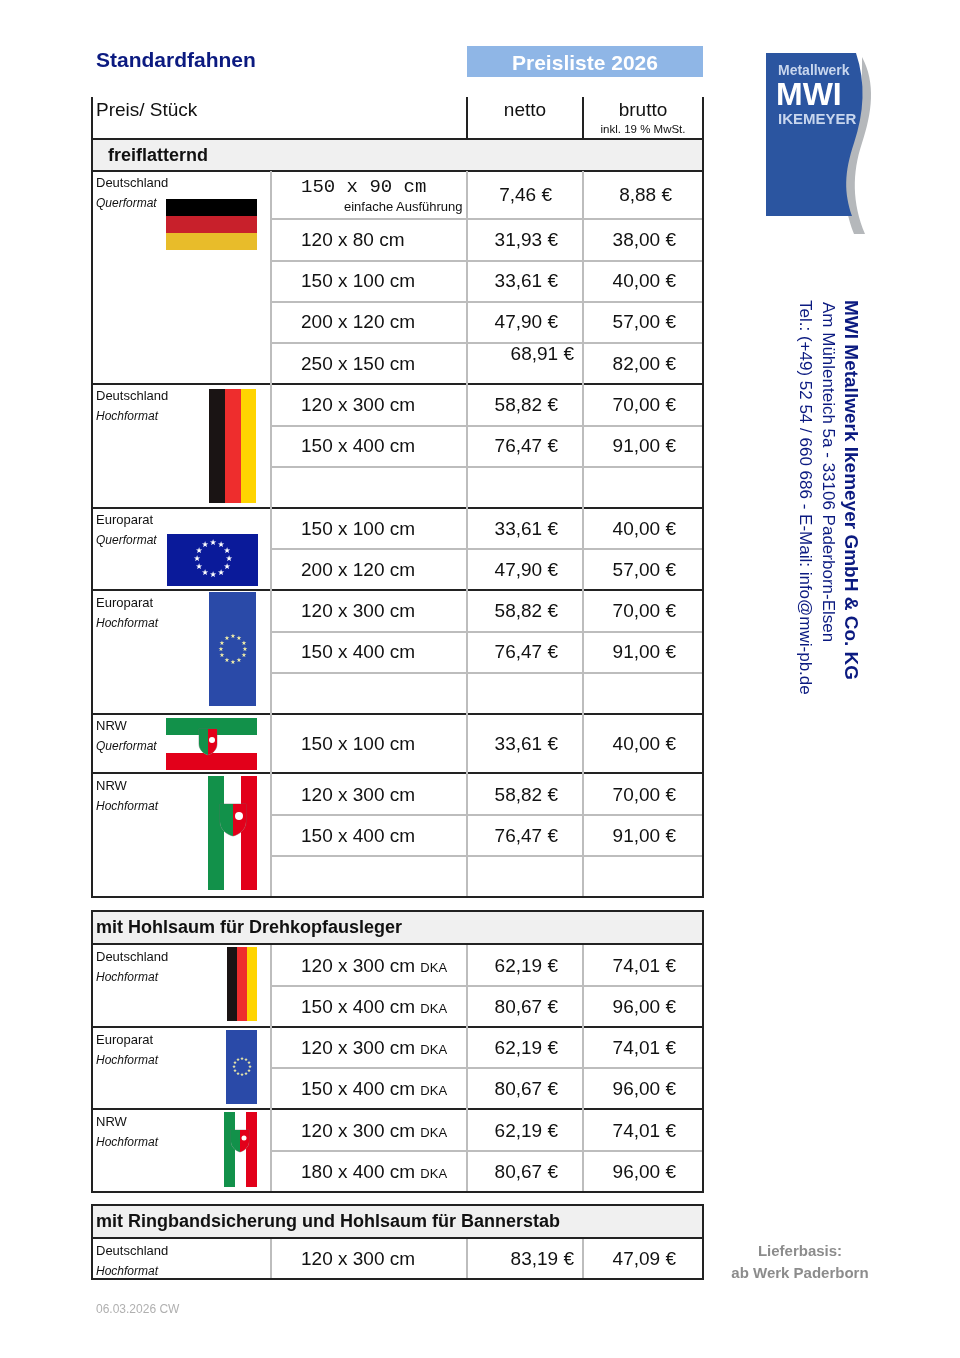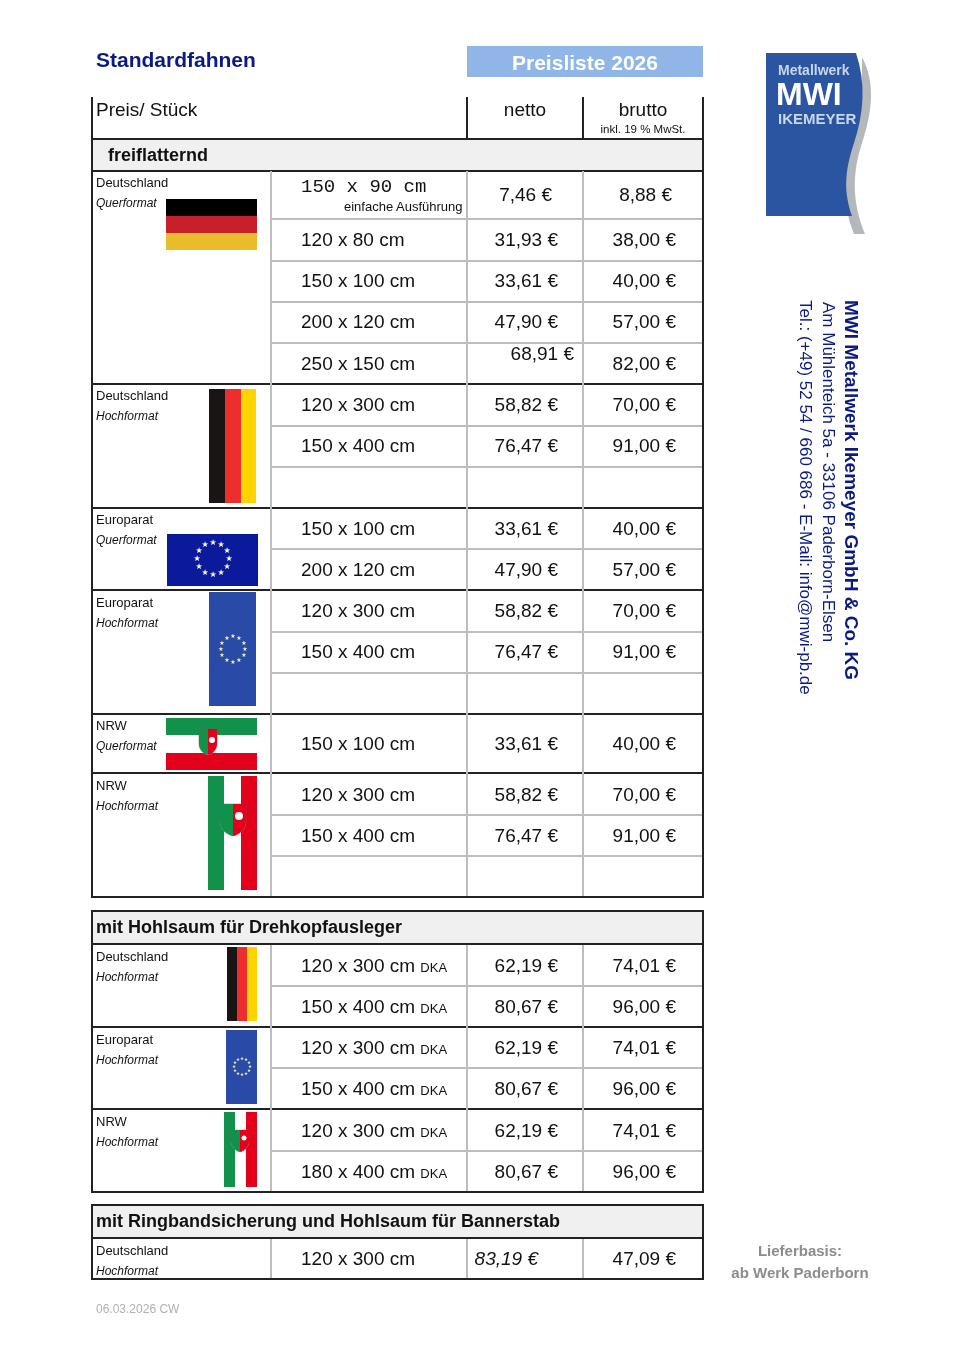--- a/index.html
+++ b/index.html
@@ -342,21 +342,21 @@
   <div class="vl" style="left:91px;top:1204px;height:76px;"></div>
   <div class="vl" style="left:702px;top:1204px;height:76px;"></div>
   <div class="vl thin" style="left:270px;top:1239px;height:39px;"></div>
   <div class="vl thin" style="left:466px;top:1239px;height:39px;"></div>
   <div class="vl thin" style="left:582px;top:1239px;height:39px;"></div>
 
   <div class="cname" style="left:96px;top:1241px;">Deutschland</div>
   <div class="cfmt" style="left:96px;top:1264px;">Hochformat</div>
   <div>
     <div class="size" style="left:301px;top:1248px;">120 x 300 cm</div>
-    <div class="netto" style="left:448px;top:1248px;font-style:italic;">83,19 €</div>
+    <div class="netto" style="left:484px;top:1248px;">83,19 €</div>
     <div class="brutto" style="left:586px;top:1248px;">47,09 €</div>
   </div>
 </div>
 
 <div class="abs liefer">
   <div>Lieferbasis:</div>
   <div>ab Werk Paderborn</div>
 </div>
 
 <div class="abs footer-date">06.03.2026 CW</div>

